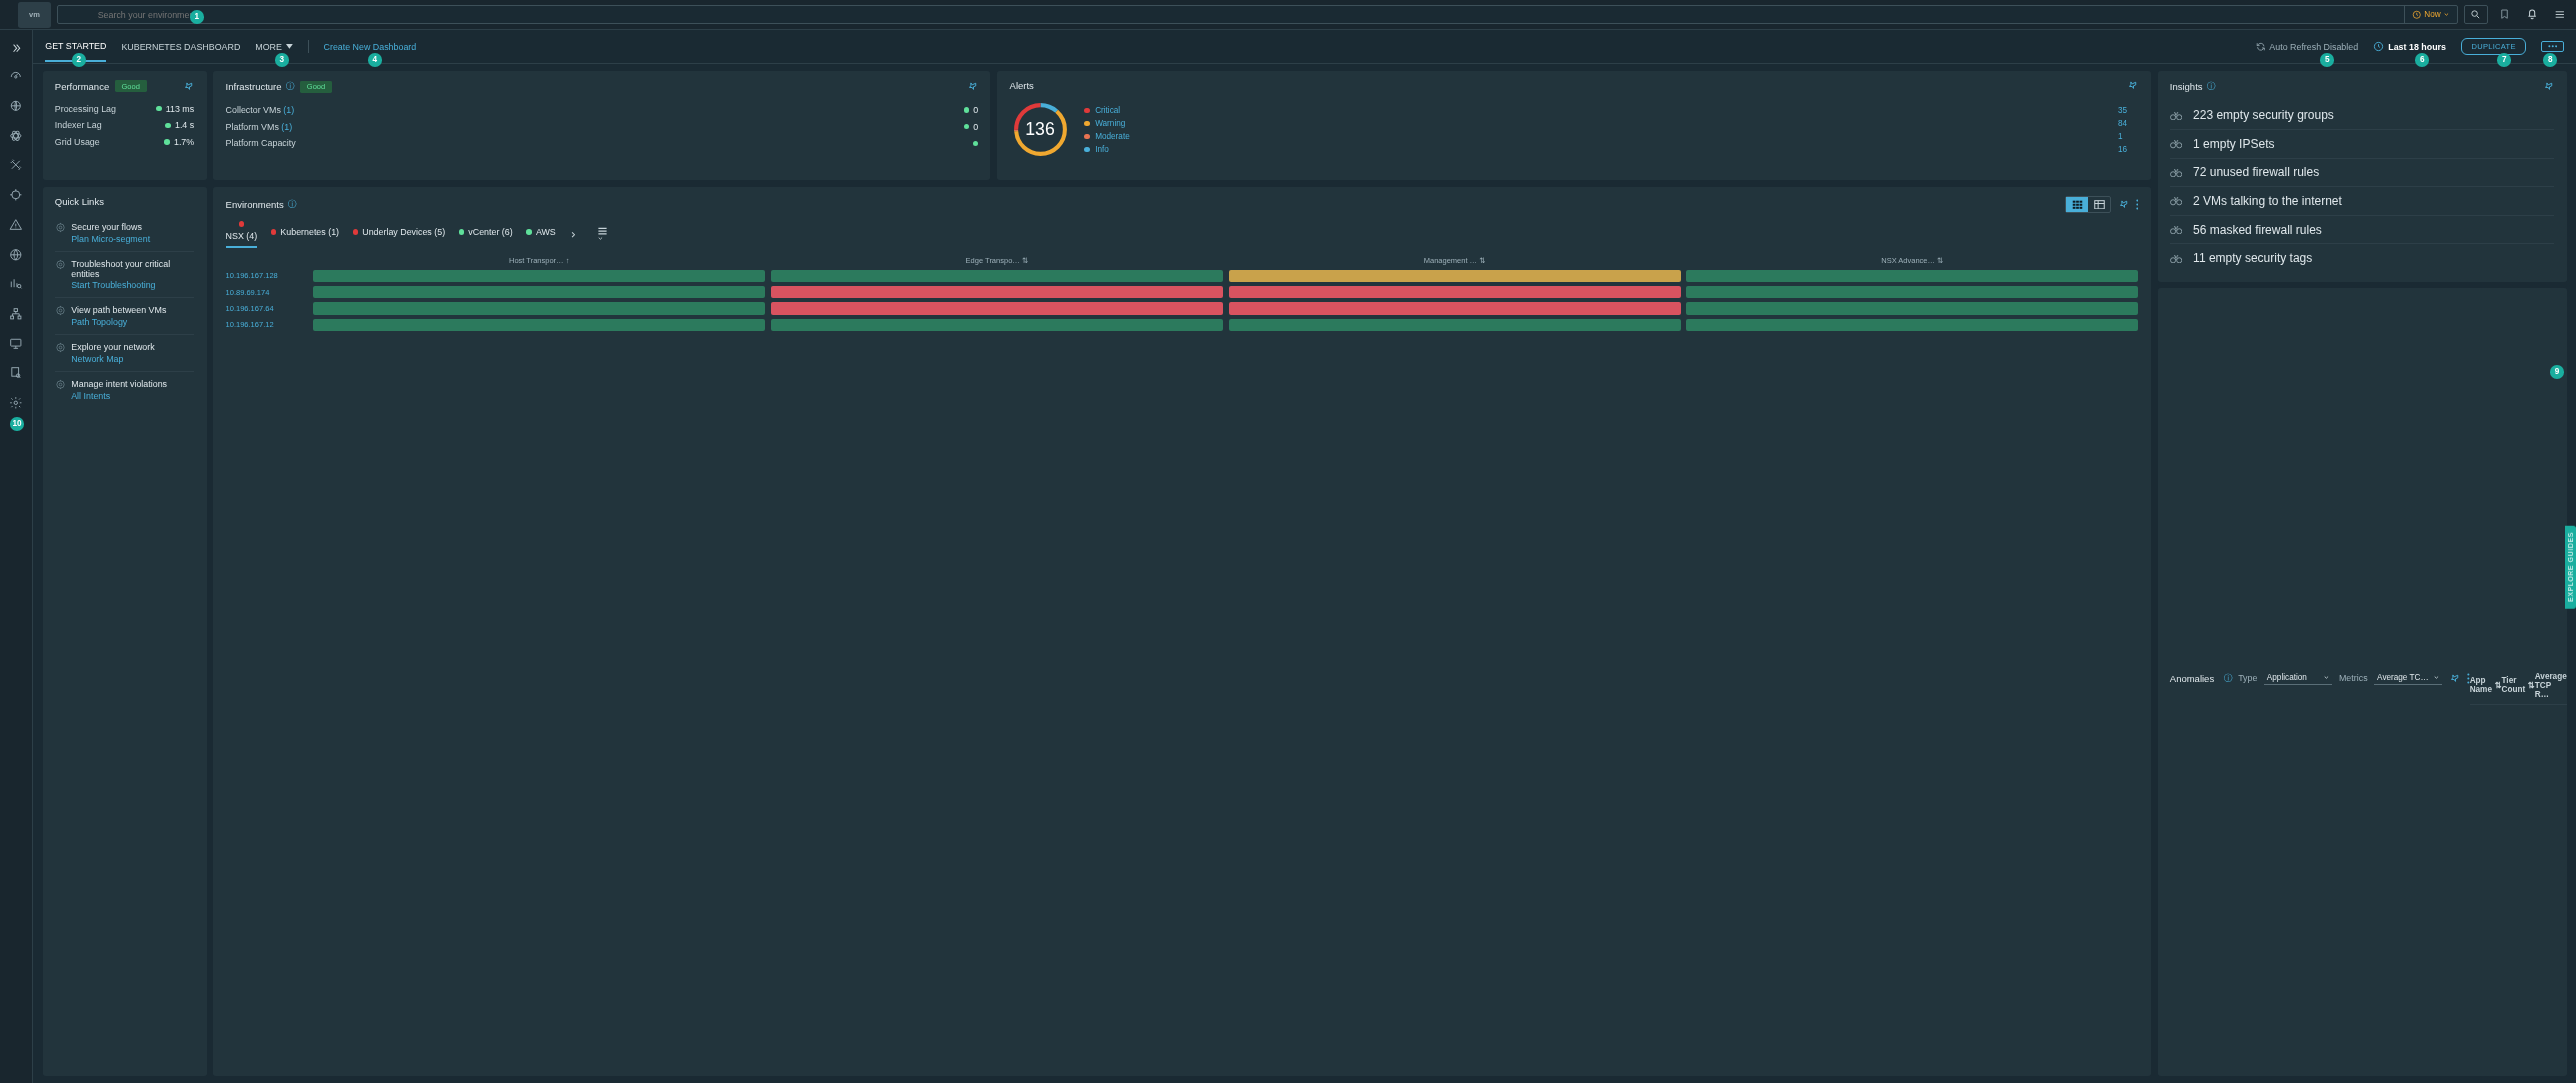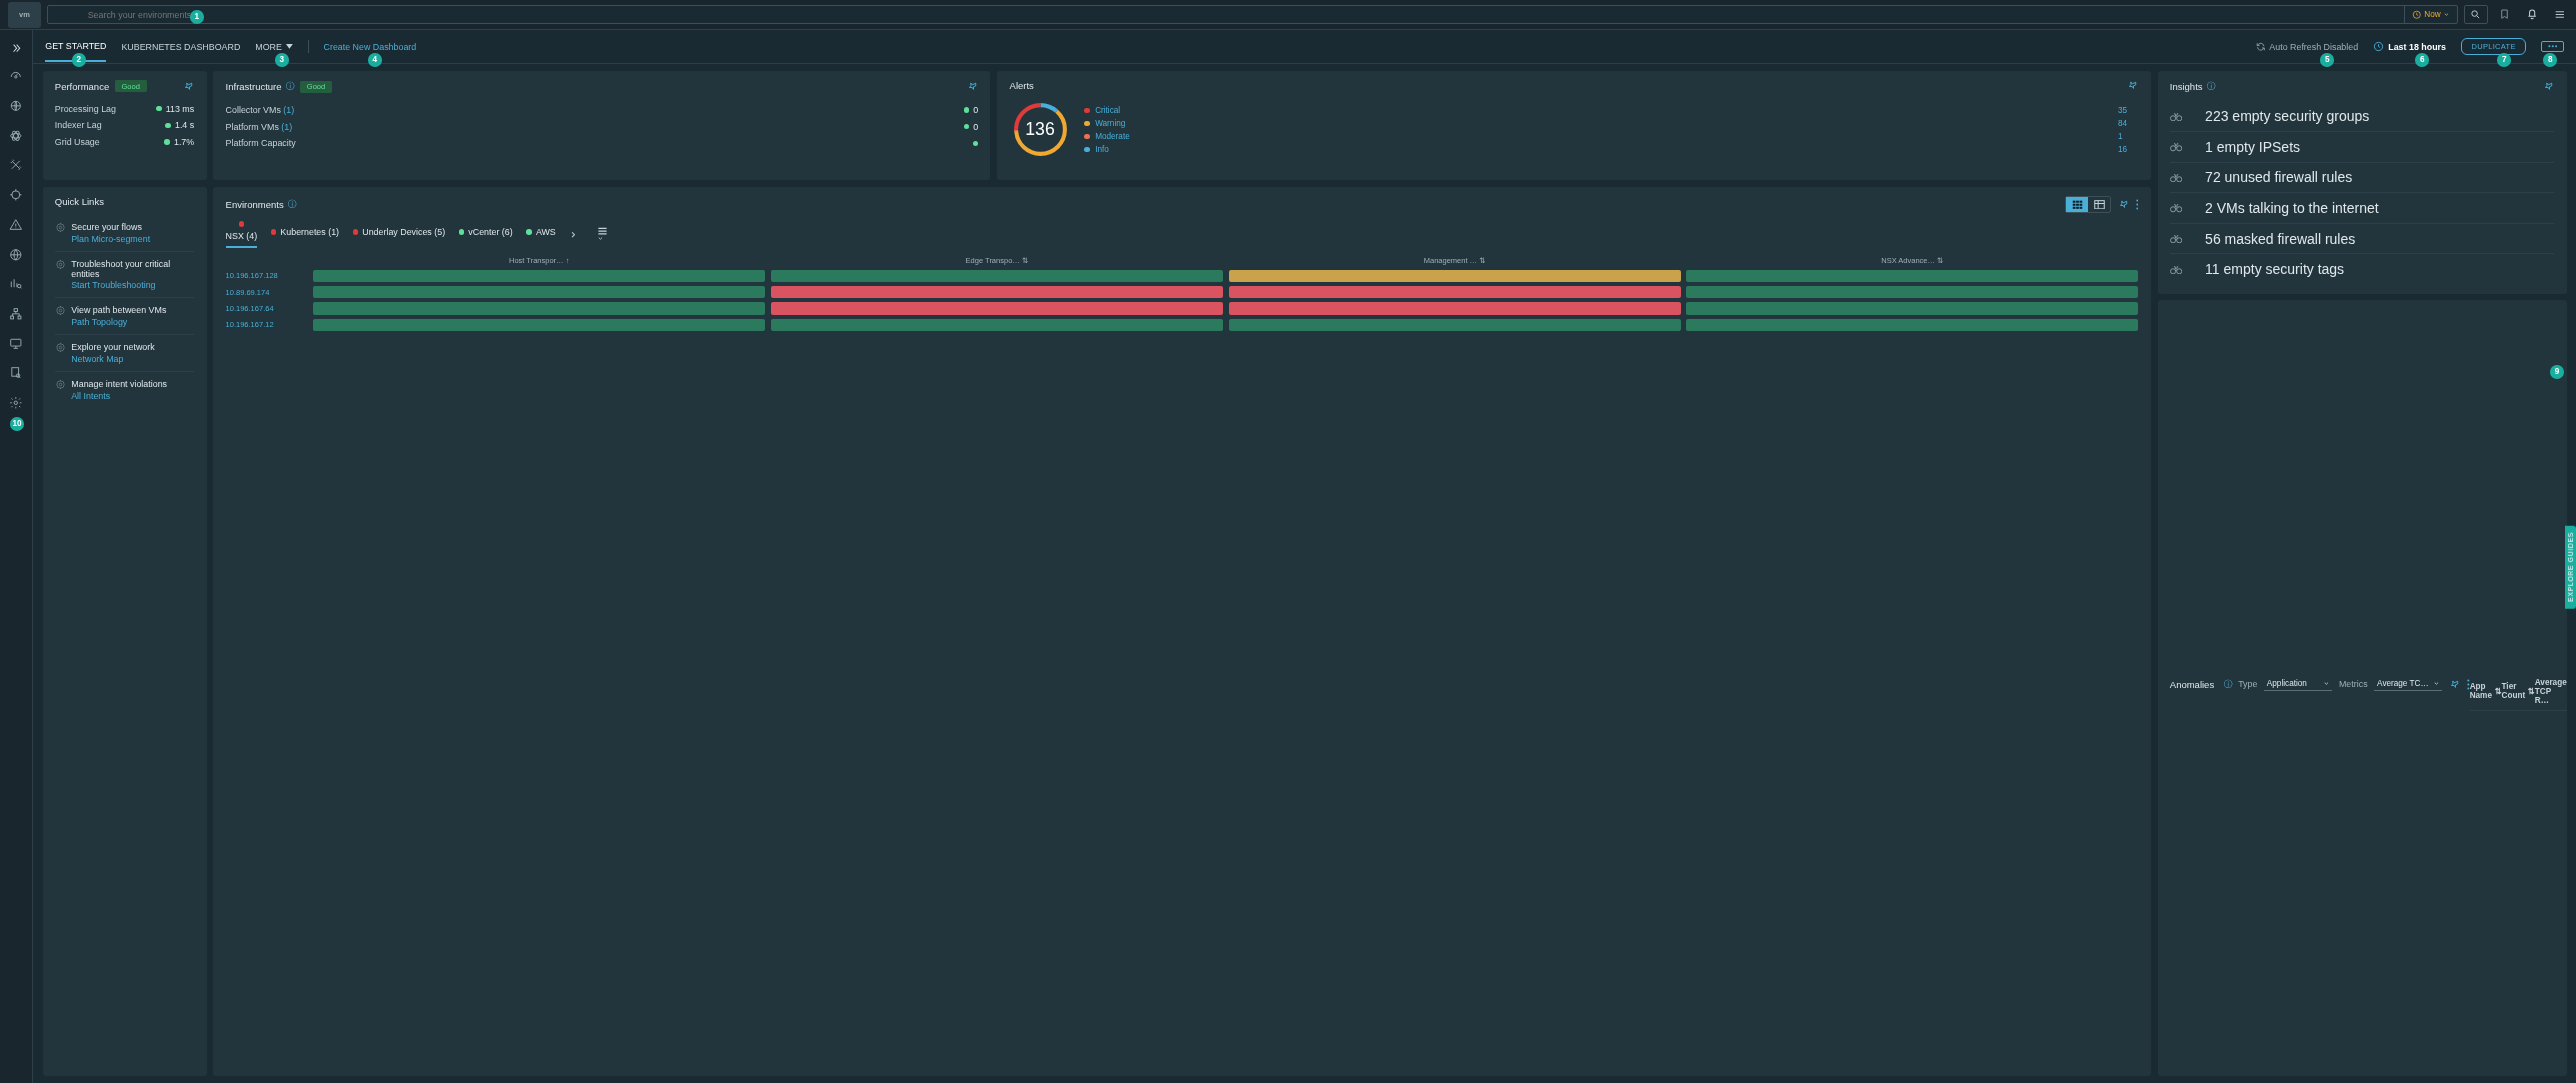--- a/index.html
+++ b/index.html
@@ -1,20 +1,20 @@
 <!DOCTYPE html>
 <html style="font-size:11px"><head>
 <meta charset="utf-8">
 <style>
 * { margin: 0; padding: 0; box-sizing: border-box; font-family: -apple-system, BlinkMacSystemFont, "Segoe UI", sans-serif; }
 body { background: #1a2a33; color: #c8d4d9; font-size: 8.9px; overflow: hidden; }
 
 
 .topbar { display: flex; align-items: center; height: 30px; background: #19262e; border-bottom: 0.7px solid #2d3f48; padding: 0 5.5px 0 0; gap: 5.5px; }
-.logo-box { width: 33px; height: 26px; background: #2d3f48; border-radius: 2.7px; display: flex; align-items: center; justify-content: center; color: #a0b0b8; font-weight: 700; font-size: 7.5px; margin-left: 8px; }
+.logo-box { width: 33px; height: 26px; background: #2d3f48; border-radius: 2.7px; display: flex; align-items: center; justify-content: center; color: #a0b0b8; font-weight: 700; font-size: 7.5px; margin-left: 18px; }
 .search-wrap { flex: 1; display: flex; align-items: center; height: 19px; border: 0.7px solid #3d5059; border-radius: 2px; background: #1a2a33; padding-left: 32px; }
 .search-input { flex: 1; background: transparent; border: none; color: #c8d4d9; padding: 0 8.2px; outline: none; font-size: 8.9px; }
 .now-btn { display: flex; align-items: center; gap: 2.7px; padding: 0 6.8px; border-left: 0.7px solid #3d5059; height: 100%; color: #f0a830; cursor: pointer; font-size: 8.2px; }
 .top-icon { width: 24.5px; height: 19px; display: flex; align-items: center; justify-content: center; border: 0.7px solid #3d5059; border-radius: 2px; cursor: pointer; }
 .top-icon-bare { width: 22px; height: 22px; display: flex; align-items: center; justify-content: center; cursor: pointer; }
 
 
 .leftrail { position: absolute; left: 0; top: 30px; bottom: 0; width: 33px; background: #19262e; border-right: 0.7px solid #2d3f48; display: flex; flex-direction: column; align-items: center; padding-top: 5.5px; gap: 2.7px; }
 .rail-expand { height: 24.5px; display: flex; align-items: center; justify-content: center; width: 100%; cursor: pointer; }
 .rail-icon { width: 27px; height: 27px; display: flex; align-items: center; justify-content: center; cursor: pointer; border-radius: 2.7px; }
@@ -68,21 +68,21 @@
 .insights-card { flex: 0 0 auto; }
 .anom-card { flex: 1; display: flex; flex-direction: row; overflow: hidden; align-items: center; }
 
 .ql-item { padding: 6.8px 0; border-bottom: 0.7px solid #2d3f48; }
 .ql-item:last-child { border-bottom: none; }
 .ql-head { display: flex; align-items: flex-start; gap: 5.5px; }
 .ql-target { color: #6a818b; }
 .ql-title { color: #e0e8ec; font-size: 8.9px; }
 .ql-link { color: #49afd9; font-size: 8.9px; cursor: pointer; margin-left: 16.4px; margin-top: 1.4px; display: block; }
 
-.insight-row { display: flex; align-items: center; gap: 23px; padding: 6.8px 0; border-bottom: 0.7px solid #2d3f48; color: #e0e8ec; font-size: 14px; }
+.insight-row { display: flex; align-items: center; gap: 11px; padding: 6.8px 0; border-bottom: 0.7px solid #2d3f48; color: #e0e8ec; font-size: 12px; }
 .insight-row:last-child { border-bottom: none; }
 .binoc { color: #9db0b9; }
 
 
 .env-tabs { display: flex; align-items: center; gap: 13.6px; margin-bottom: 8.2px; overflow: hidden; }
 .env-tab { display: flex; align-items: center; gap: 4.1px; font-size: 8.9px; color: #e0e8ec; cursor: pointer; padding-bottom: 5.5px; white-space: nowrap; }
 .env-tab.active { border-bottom: 2px solid #49afd9; flex-direction: column; }
 .env-dot { width: 5.5px; height: 5.5px; border-radius: 50%; }
 .env-scroll { cursor: pointer; color: #c8d4d9; }
 .env-view-toggle { display: flex; border: 0.7px solid #3d5059; border-radius: 2px; margin-left: auto; }

